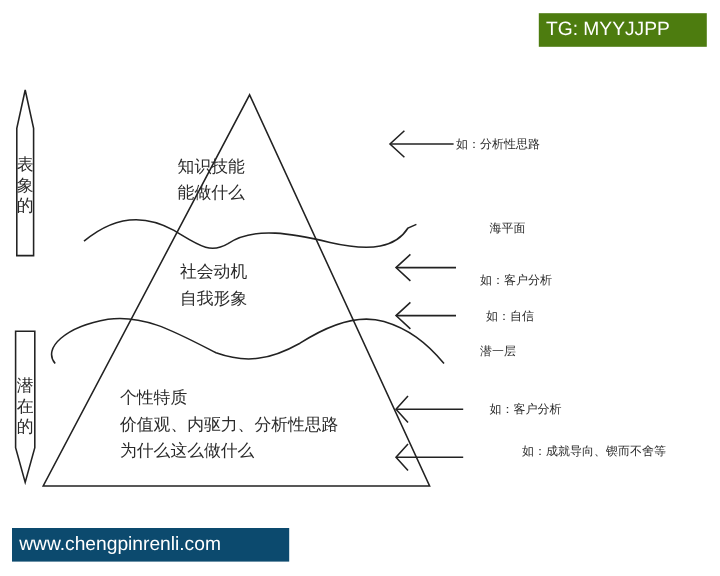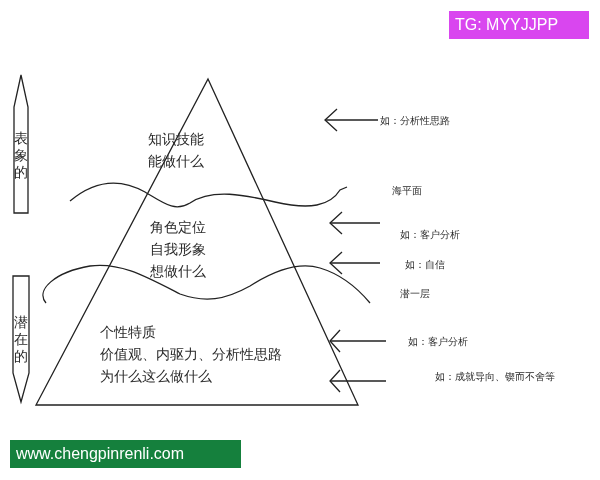--- a/index.html
+++ b/index.html
@@ -10,27 +10,27 @@
       background: #ffffff;
       font-family: "DejaVu Serif", "Liberation Serif", serif;
       color: #2a2a2a;
     }
     svg.drawing { position: absolute; left: 0; top: 0; }
     .lbl { position: absolute; white-space: nowrap; font-size: 10px; line-height: 18px; }
     .center-block { position: absolute; font-size: 14px; line-height: 22px; }
     .vert { position: absolute; font-size: 14px; line-height: 17px; width: 16px; text-align: center; word-break: break-all; font-family: Liberation Serif, serif; }
     .wm-top {
       position: absolute; left: 449px; top: 11px; width: 140px; height: 28px;
-      background: #d946ef; color: #ffffff;
+      background: #4d7c0f; color: #ffffff;
       font-family: "Liberation Sans", sans-serif; font-size: 16px; line-height: 28px;
       padding-left: 6px; box-sizing: border-box;
     }
     .wm-bottom {
       position: absolute; left: 10px; top: 440px; width: 231px; height: 28px;
-      background: #15803d; color: #ffffff;
+      background: #0c4a6e; color: #ffffff;
       font-family: "Liberation Sans", sans-serif; font-size: 16px; line-height: 28px;
       padding-left: 6px; box-sizing: border-box;
     }
   </style>
 </head>
 <body>
 
 <div id="canvas">
 
   <svg class="drawing" width="600" height="480" viewBox="0 0 600 480">
@@ -70,32 +70,31 @@
   </svg>
 
   <div class="vert" style="left:13px; top:130px;">表象的</div>
   <div class="vert" style="left:13px; top:314px;">潜在的</div>
 
   <div class="center-block" style="left:148px; top:128px; width:120px;">
     <div>知识技能</div>
     <div>能做什么</div>
   </div>
   <div class="center-block" style="left:150px; top:216px; width:120px;">
-    <div>角色定位</div>
+    <div>社会动机</div>
     <div>自我形象</div>
-    <div>想做什么</div>
   </div>
   <div class="center-block" style="left:100px; top:321px; width:220px;">
     <div>个性特质</div>
     <div>价值观、内驱力、分析性思路</div>
     <div>为什么这么做什么</div>
   </div>
 
   <div class="lbl" style="left:380px; top:112px;">如：分析性思路</div>
-  <div class="lbl" style="left:392px; top:182px;">海平面</div>
+  <div class="lbl" style="left:408px; top:182px;">海平面</div>
   <div class="lbl" style="left:400px; top:226px;">如：客户分析</div>
   <div class="lbl" style="left:405px; top:256px;text-align:right;">如：自信</div>
   <div class="lbl" style="left:400px; top:285px;">潜一层</div>
   <div class="lbl" style="left:408px; top:333px;">如：客户分析</div>
   <div class="lbl" style="left:400px; top:368px;margin-left:35px;">如：成就导向、锲而不舍等</div>
 
   <div class="wm-top">TG: MYYJJPP</div>
   <div class="wm-bottom">www.chengpinrenli.com</div>
 </div>
 

